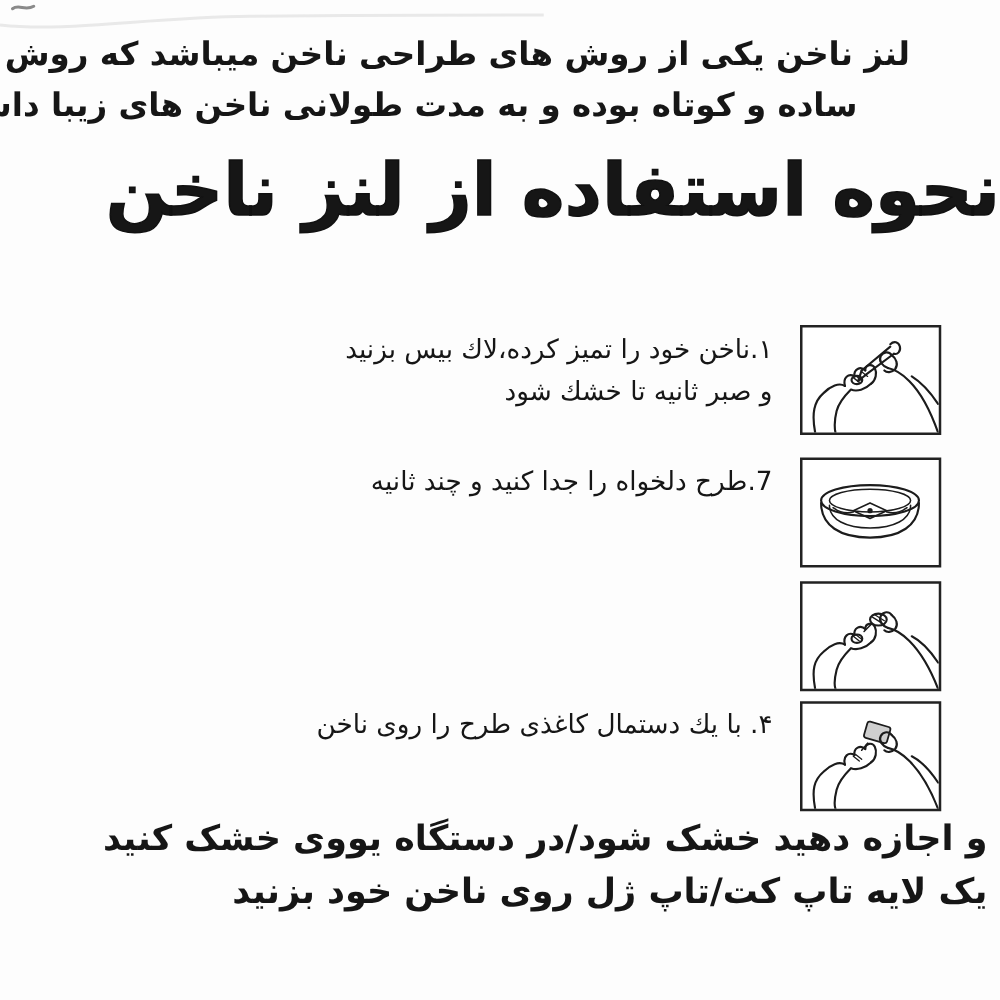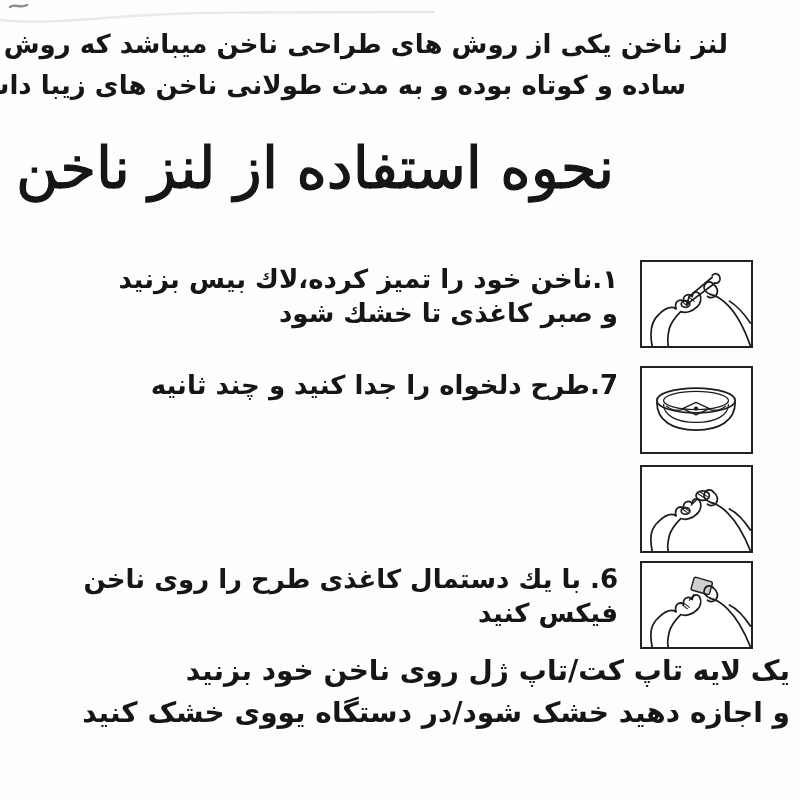--- a/index.html
+++ b/index.html
@@ -16,36 +16,36 @@
   
   .intro{
     position:absolute;top:24px;right:72px;left:40px;
     text-align:right;
     font-size:26px;font-weight:700;line-height:41px;
     white-space:nowrap;
   }
   .intro .l2{padding-left:0;padding-right:42px;}
   
   .title{
-    position:absolute;top:118px;left:0;right:0;margin:16px;
-    text-align:left;
-    font-size:58px;font-weight:400;
+    position:absolute;top:118px;left:0;right:0;margin:0;
+    text-align:right;
+    font-size:58px;font-weight:700;
     letter-spacing:0px;
     -webkit-text-stroke:1.2px #111;
   }
   
   .step-box{
     position:absolute;left:640px;width:113px;height:88px;
     background:#ffffff;border:2px solid #222;box-sizing:border-box;
   }
   .step-box svg{display:block;width:100%;height:100%;}
   .step-text{
     position:absolute;right:182px;
     text-align:right;direction:rtl;
-    font-size:26px;font-weight:700;line-height:34px;
+    font-size:21px;font-weight:400;line-height:34px;
     white-space:nowrap;
   }
   .box1{top:260px;} .t1{top:262px;}
   .box2{top:366px;} .t2{top:368px;}
   .box3{top:465px;} .t3{top:467px;}
   .box4{top:561px;} .t4{top:562px;}
   
   .outro{
     position:absolute;top:650px;right:10px;
     text-align:right;direction:rtl;
@@ -66,21 +66,21 @@
 
   <div class="intro">
     <span class="line l1">لنز ناخن یکی از روش های طراحی ناخن میباشد که روش استفاده از آن</span>
     <span class="line l2">ساده و کوتاه بوده و به مدت طولانی ناخن های زیبا داشته باشید</span>
   </div>
 
   <h1 class="title">نحوه استفاده از لنز ناخن</h1>
 
   <div class="step-text t1">
     <span class="line">۱.ناخن خود را تمیز كرده،لاك بیس بزنید</span>
-    <span class="line">و صبر كاغذی تا خشك شود</span>
+    <span class="line">و صبر ثانیه تا خشك شود</span>
   </div>
   <div class="step-box box1">
     <svg viewBox="0 0 113 88" fill="none" stroke="#1c1c1c" stroke-width="1.8" stroke-linecap="round" stroke-linejoin="round">
 
       <path d="M10,88 C7,72 9,62 17,55 C23,49 30,46 35,49"></path>
       <path d="M35,49 C33,42 38,38 43,41"></path>
       <path d="M43,41 C42,35 48,32 52,36"></path>
       <path d="M52,36 C52,31 58,30 60,34 C62,38 61,44 57,47"></path>
       <path d="M57,47 C52,52 45,54 40,52 C36,56 30,62 28,70 C26,78 26,83 27,88"></path>
       <ellipse cx="45" cy="44" rx="4.5" ry="3.5"></ellipse>
@@ -128,22 +128,21 @@
       <path d="M71,37 C66,35 63,31 65,27 C67,23 72,23 74,26"></path>
       <path d="M74,26 C78,29 80,34 77,38 C74,41 70,41 68,39"></path>
 
       <ellipse cx="63" cy="30" rx="7" ry="5"></ellipse>
       <path d="M58,28 l8,5 M60,26 l8,5" stroke-width="1.1"></path>
       <path d="M57,34 L51,40" stroke-width="1.3"></path>
     </svg>
   </div>
 
   <div class="step-text t4">
-    <span class="line">6. با یك دستمال كاغذی طرح را روی ناخن</span>
-    <span class="line">فیكس كنید</span>
+    <span class="line">۴. با یك دستمال كاغذی طرح را روی ناخن</span>
   </div>
   <div class="step-box box4">
     <svg viewBox="0 0 113 88" fill="none" stroke="#1c1c1c" stroke-width="1.8" stroke-linecap="round" stroke-linejoin="round">
 
       <path d="M10,88 C7,72 9,64 17,57 C23,51 30,48 35,51"></path>
       <path d="M35,51 C33,44 38,40 43,43"></path>
       <path d="M43,43 C42,37 48,34 52,38"></path>
       <path d="M52,38 C52,33 58,32 60,36 C62,40 61,46 57,49"></path>
       <path d="M57,49 C52,54 45,56 40,54 C36,58 30,64 28,72 C26,80 26,85 27,88"></path>
       <path d="M42,44 l5,4 M44,42.5 l5,4" stroke-width="1.1"></path>
@@ -152,17 +151,17 @@
       <path d="M54,33 L49,39" stroke-width="1.3"></path>
 
       <path d="M113,88 C106,70 99,58 89,48 C83,42 76,38 71,37"></path>
       <path d="M113,66 C105,54 99,48 91,44"></path>
       <path d="M71,37 C66,35 63,31 65,27 C67,23 72,23 74,26"></path>
       <path d="M74,26 C78,29 80,34 77,38 C74,41 70,41 68,39"></path>
     </svg>
   </div>
 
   <div class="outro">
+    <span class="line">و اجازه دهید خشک شود/در دستگاه یووی خشک کنید</span>
     <span class="line">یک لایه تاپ کت/تاپ ژل روی ناخن خود بزنید</span>
-    <span class="line">و اجازه دهید خشک شود/در دستگاه یووی خشک کنید</span>
   </div>
 
 </div>
 
 </body></html>

